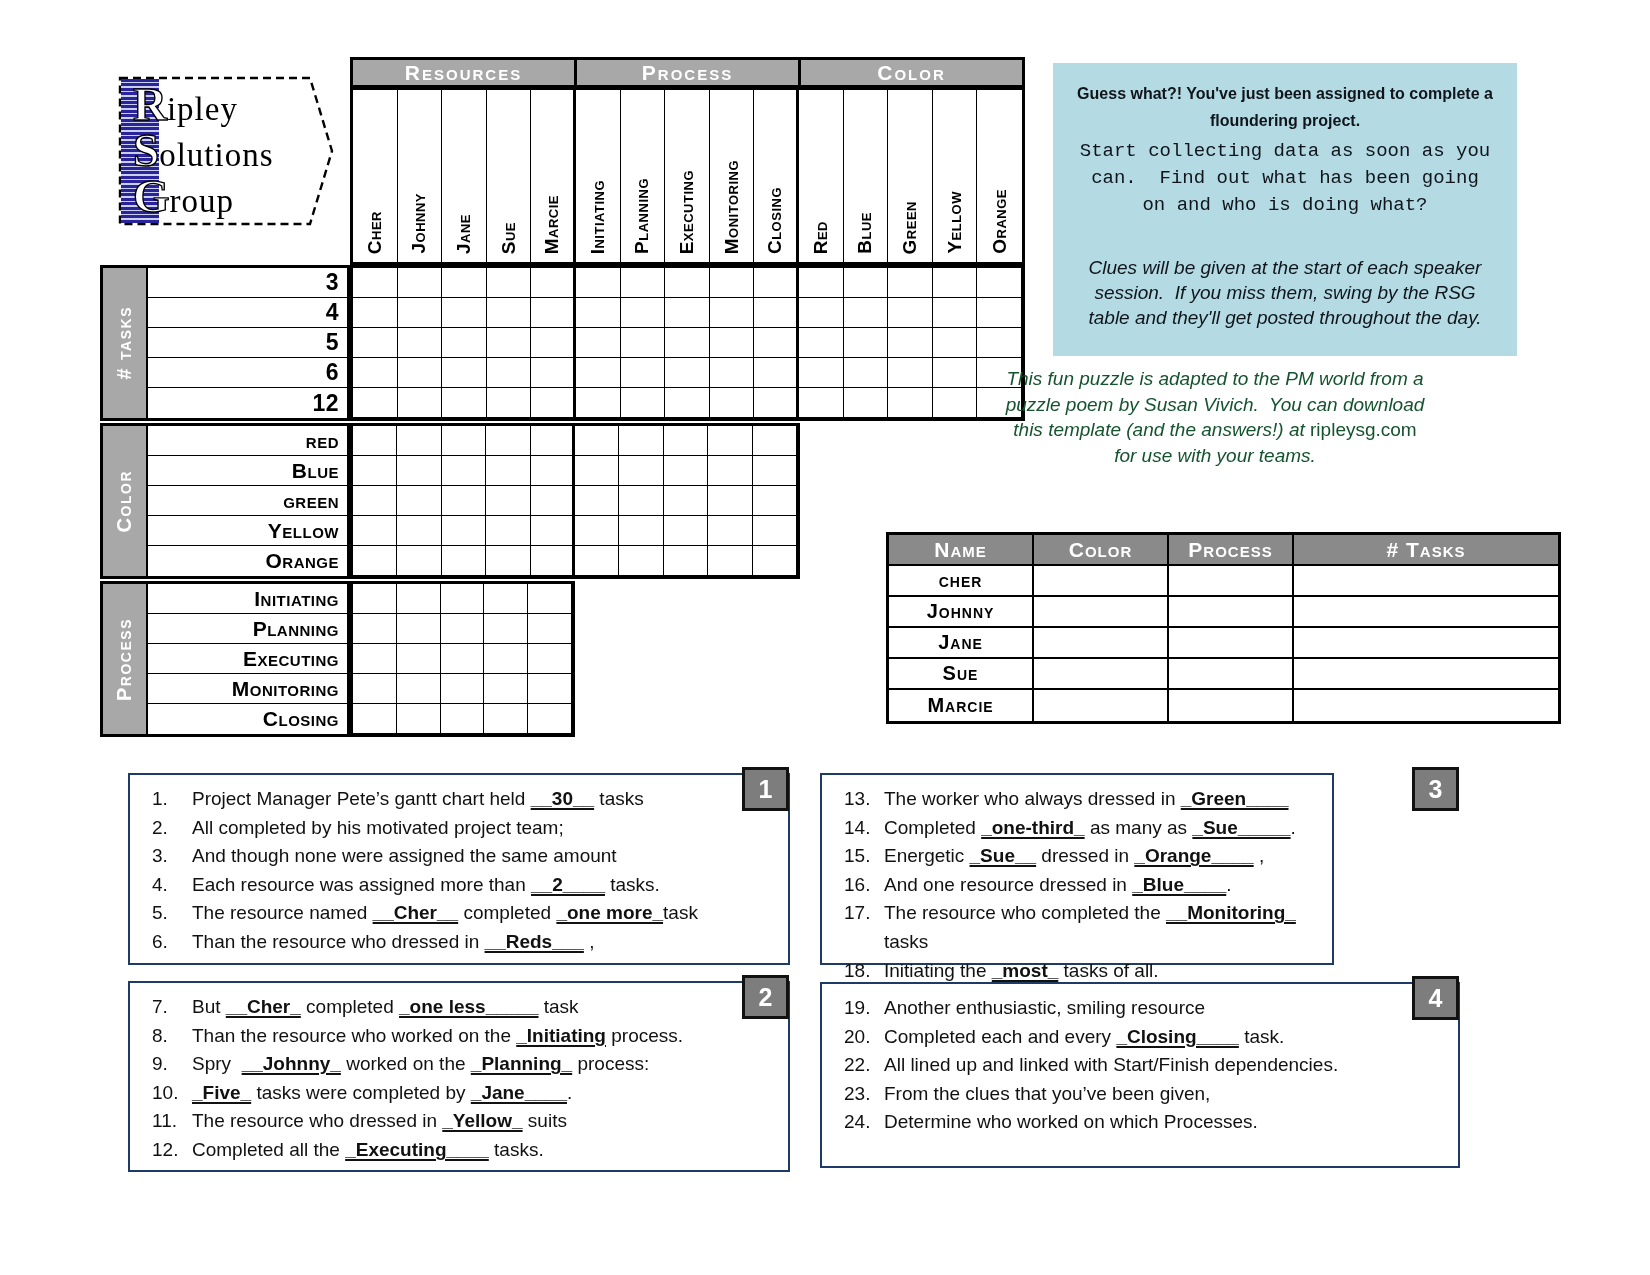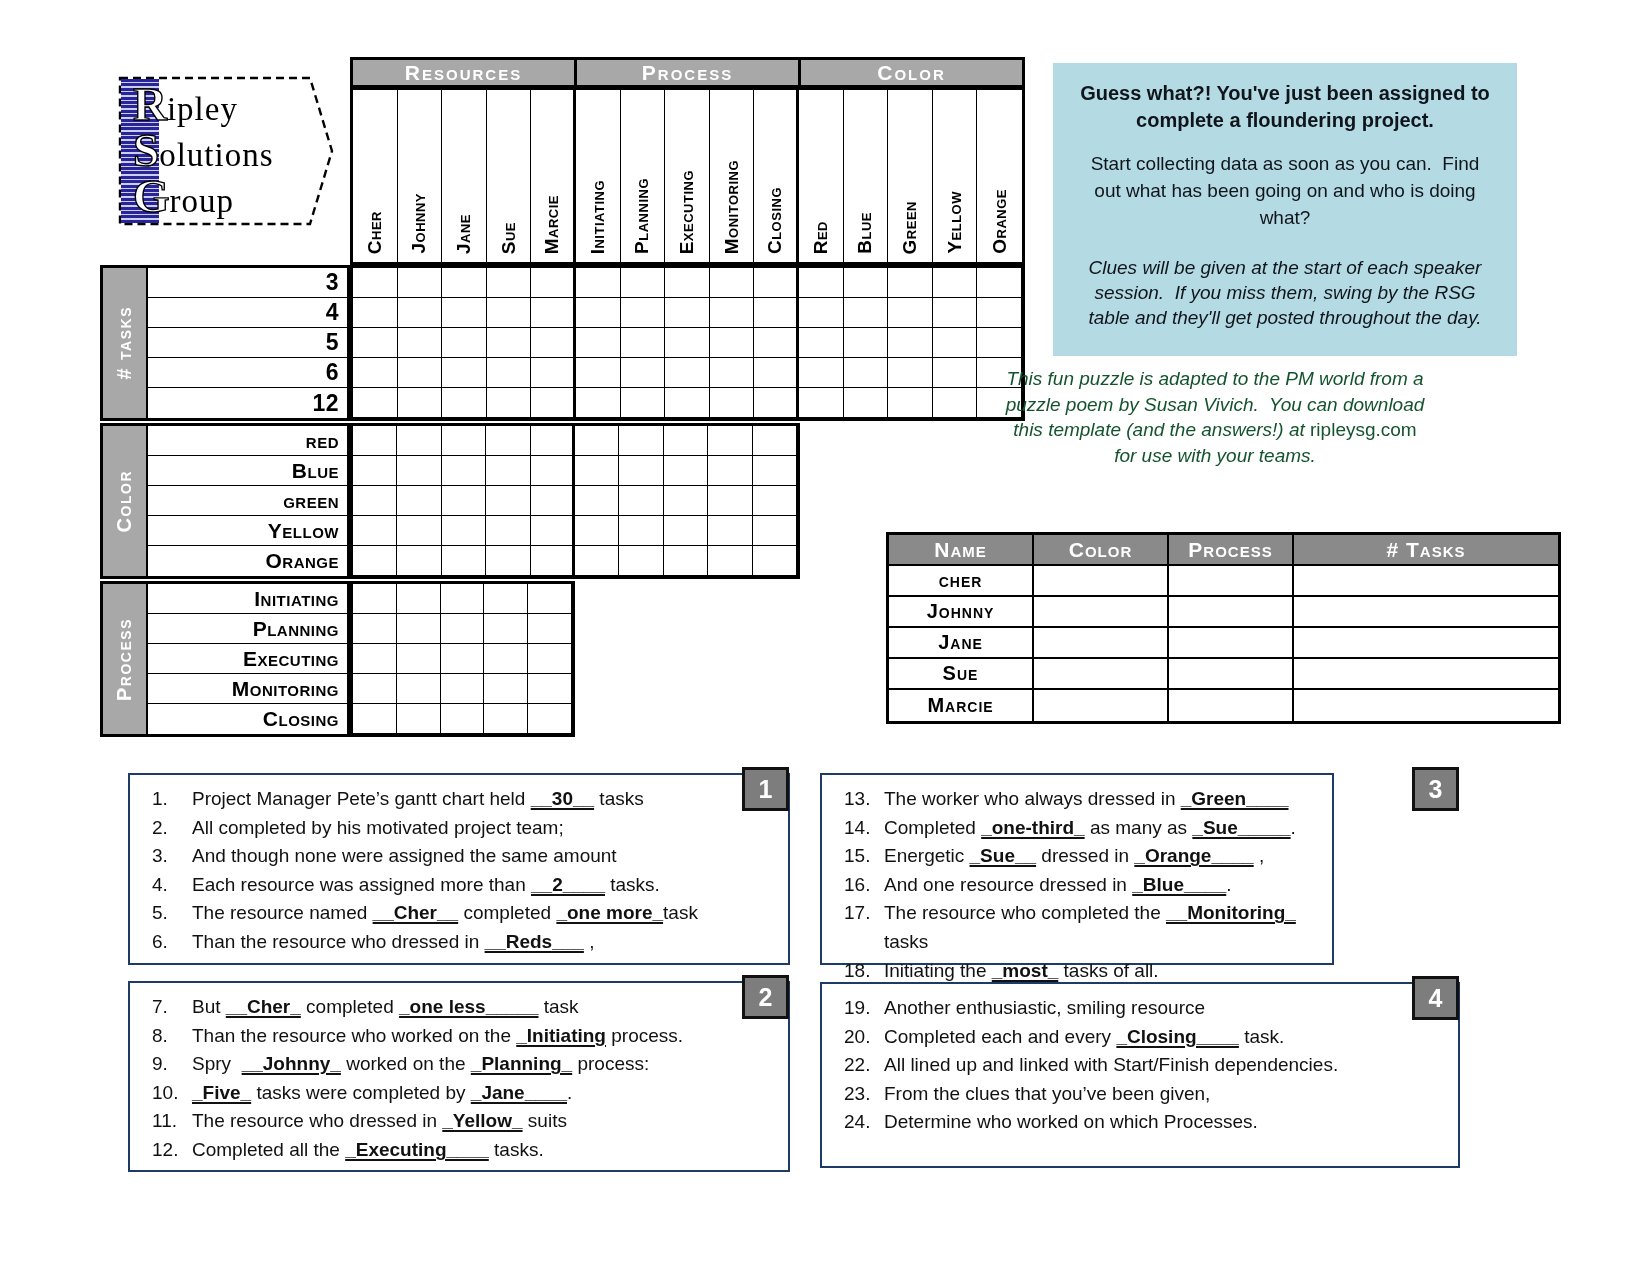--- a/index.html
+++ b/index.html
@@ -44,23 +44,23 @@
     font-size:20px;letter-spacing:1.5px;white-space:nowrap;}
   .labelcol{flex:1;display:grid;grid-template-rows:repeat(5,1fr);}
   .rowlabel{display:flex;align-items:center;justify-content:flex-end;padding-right:8px;
     border-bottom:1.6px solid #000;box-sizing:border-box;font-weight:700;font-size:21px;letter-spacing:0.5px;}
   .rowlabel:last-child{border-bottom:none;}
   .numlabel{font-size:23px;}
 
   
   #infobox{position:absolute;left:1053px;top:63px;width:464px;height:293px;background:#b4dae3;
     box-sizing:border-box;padding:17px 22px;text-align:center;color:#10151c;}
-  #infobox .title{font-weight:700;font-size:20px;line-height:27px;white-space:pre-wrap;}
-  #infobox .body{margin-top:16px;font-size:19px;line-height:27px;white-space:pre-wrap;}
-  #infobox .note{margin-top:24px;font-style:italic;font-size:19px;line-height:25px;white-space:pre-wrap;}
+  #infobox .title{font-weight:700;font-size:16px;line-height:27px;white-space:pre-wrap;}
+  #infobox .body{margin-top:4px;font-size:19px;line-height:27px;white-space:pre-wrap;font-family:Liberation Mono, monospace;}
+  #infobox .note{margin-top:36px;font-style:italic;font-size:19px;line-height:25px;white-space:pre-wrap;}
 
   
   #credit{position:absolute;left:1000px;top:366px;width:430px;text-align:center;
     font-style:italic;font-size:19px;line-height:25.5px;color:#14532d;white-space:pre-wrap;}
   #credit .plain{font-style:normal;}
 
   
   #answers{position:absolute;left:842px;top:532px;width:675px;border:3px solid #000;box-sizing:border-box;
     display:grid;grid-template-columns:145px 135px 125px 264px;background:#fff;margin-left:44px;}
   .acell{border-right:2px solid #000;border-bottom:2px solid #000;box-sizing:border-box;height:31px;

